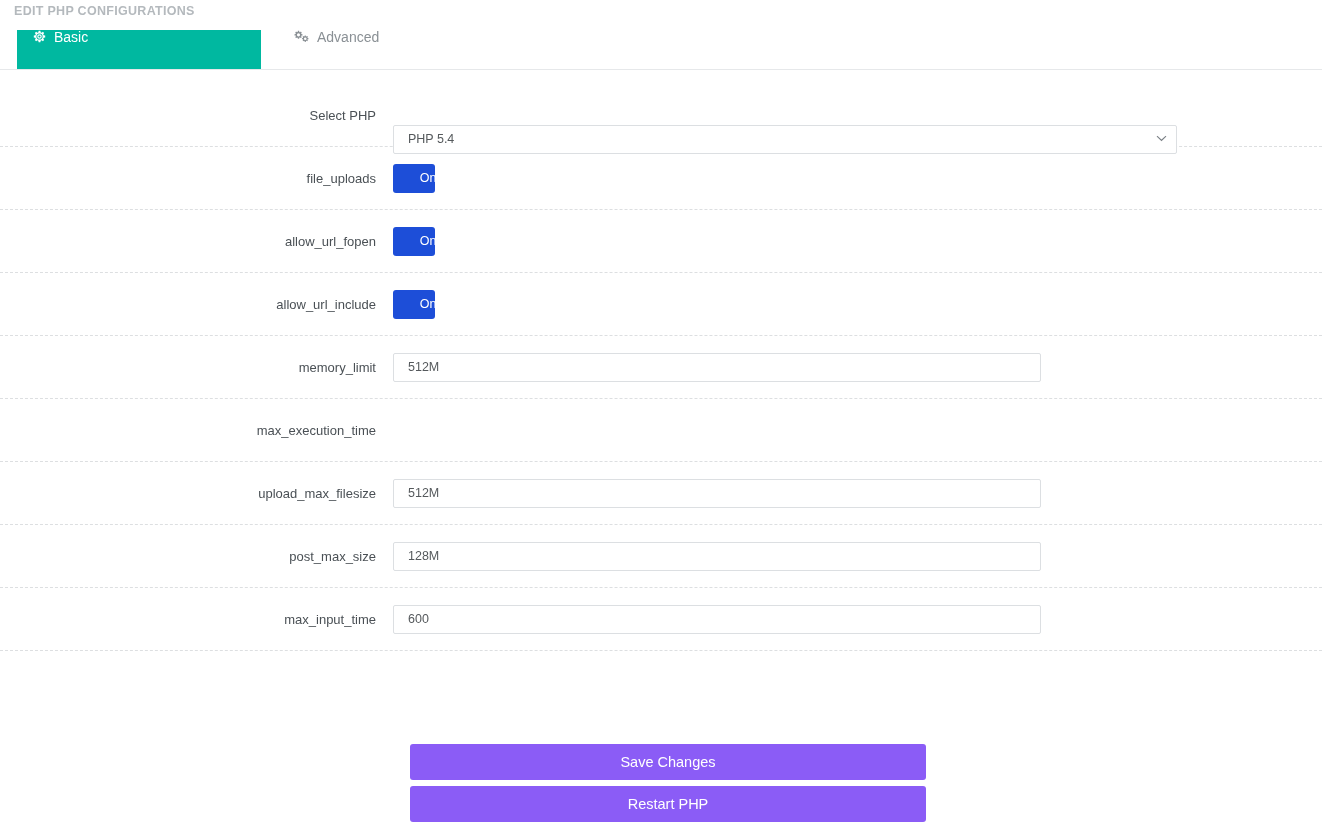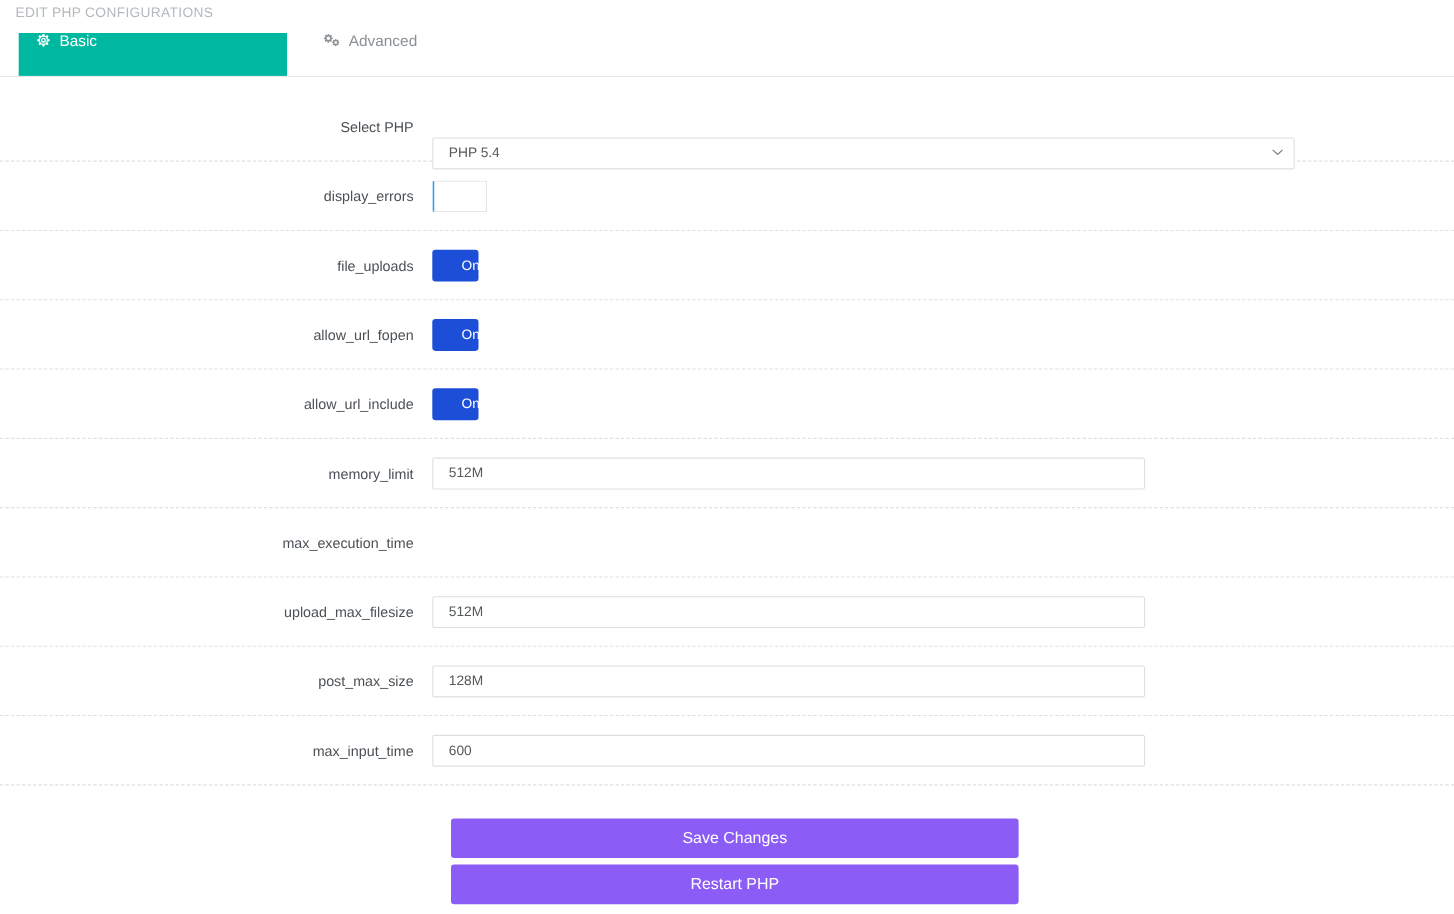--- a/index.html
+++ b/index.html
@@ -21,21 +21,21 @@
   }
 
   
   .page-title {
     position: absolute;
     left: 14px;
     top: 4px;
     font-size: 12.5px;
     letter-spacing: 0.3px;
     color: #b4b9bd;
-    font-weight: 400;
+    font-weight: 700;
     white-space: nowrap;
   }
 
   
   .tabbar {
     position: absolute;
     left: 0;
     top: 30px;
     width: 1322px;
     height: 40px;
@@ -239,26 +239,20 @@
           <div class="sel">PHP 5.4</div>
           <span class="sel-caret">
             <svg width="11" height="7" viewBox="0 0 11 7" aria-hidden="true">
               <path d="M0.6 1.1l4.9 4.6 4.9-4.6-0.75-0.8L5.5 4.05 1.35 0.3z"></path>
             </svg>
           </span>
         </div>
       </div>
     </div>
 
-    <div class="row">
-      <div class="row-label">display_errors</div>
-      <div class="control">
-        <input class="txt-small" type="text" value="" style="">
-      </div>
-    </div>
 
     <div class="row">
       <div class="row-label">file_uploads</div>
       <div class="control">
         <button class="btn-on">On</button>
       </div>
     </div>
 
     <div class="row">
       <div class="row-label">allow_url_fopen</div>

